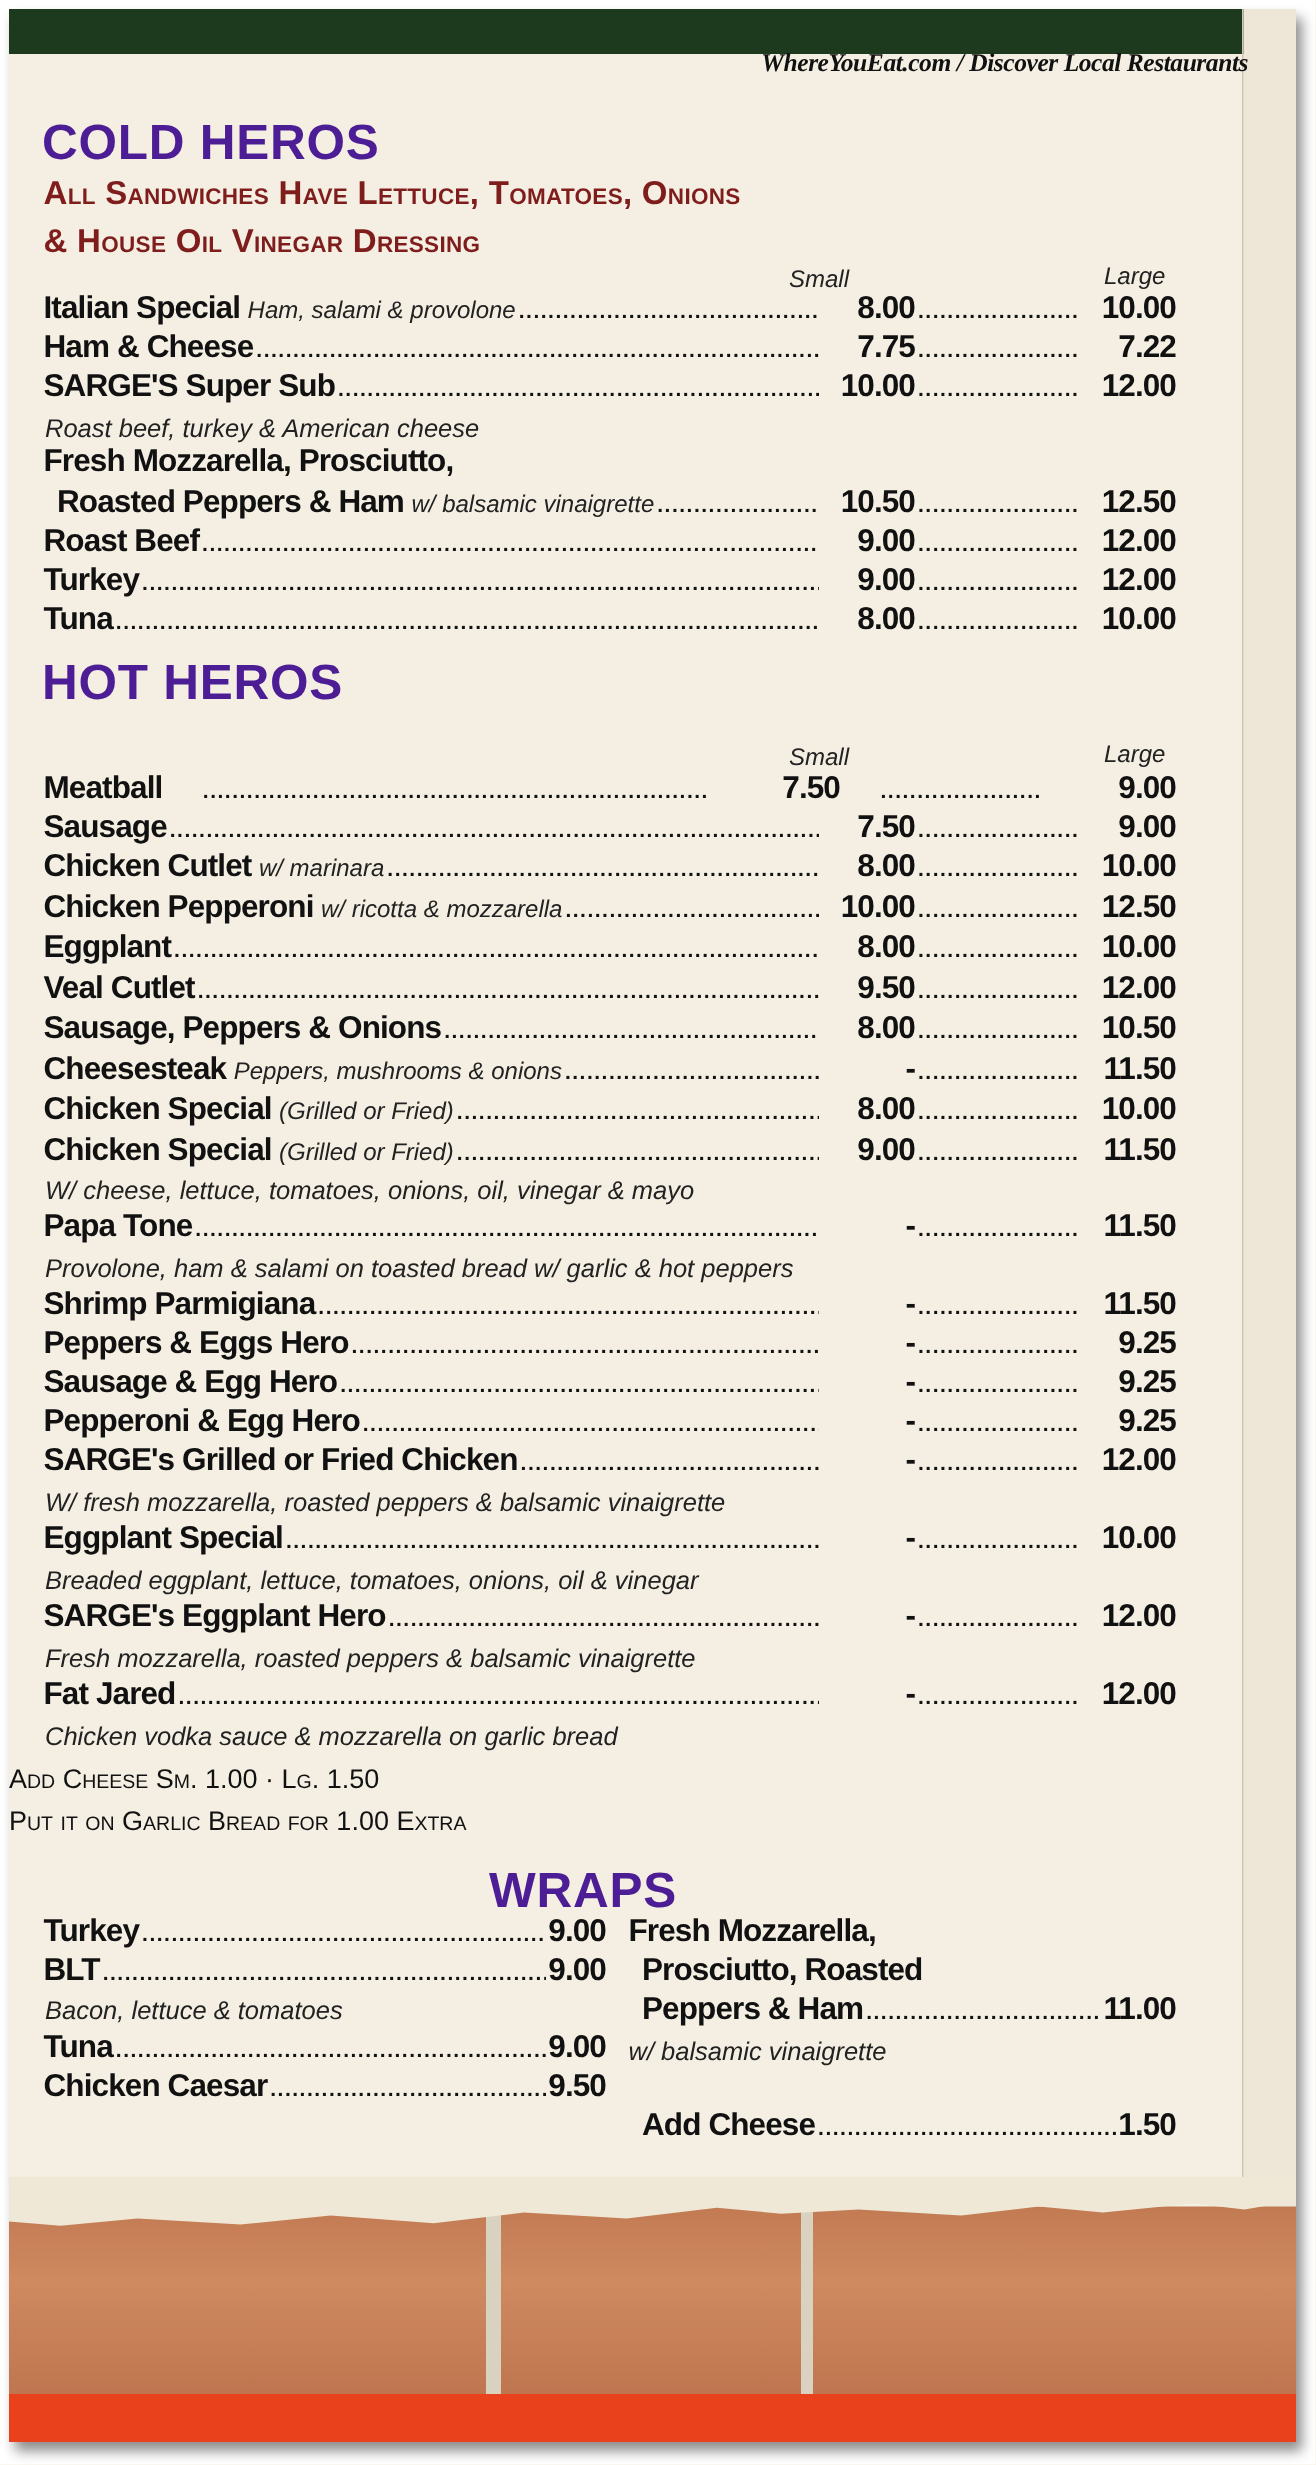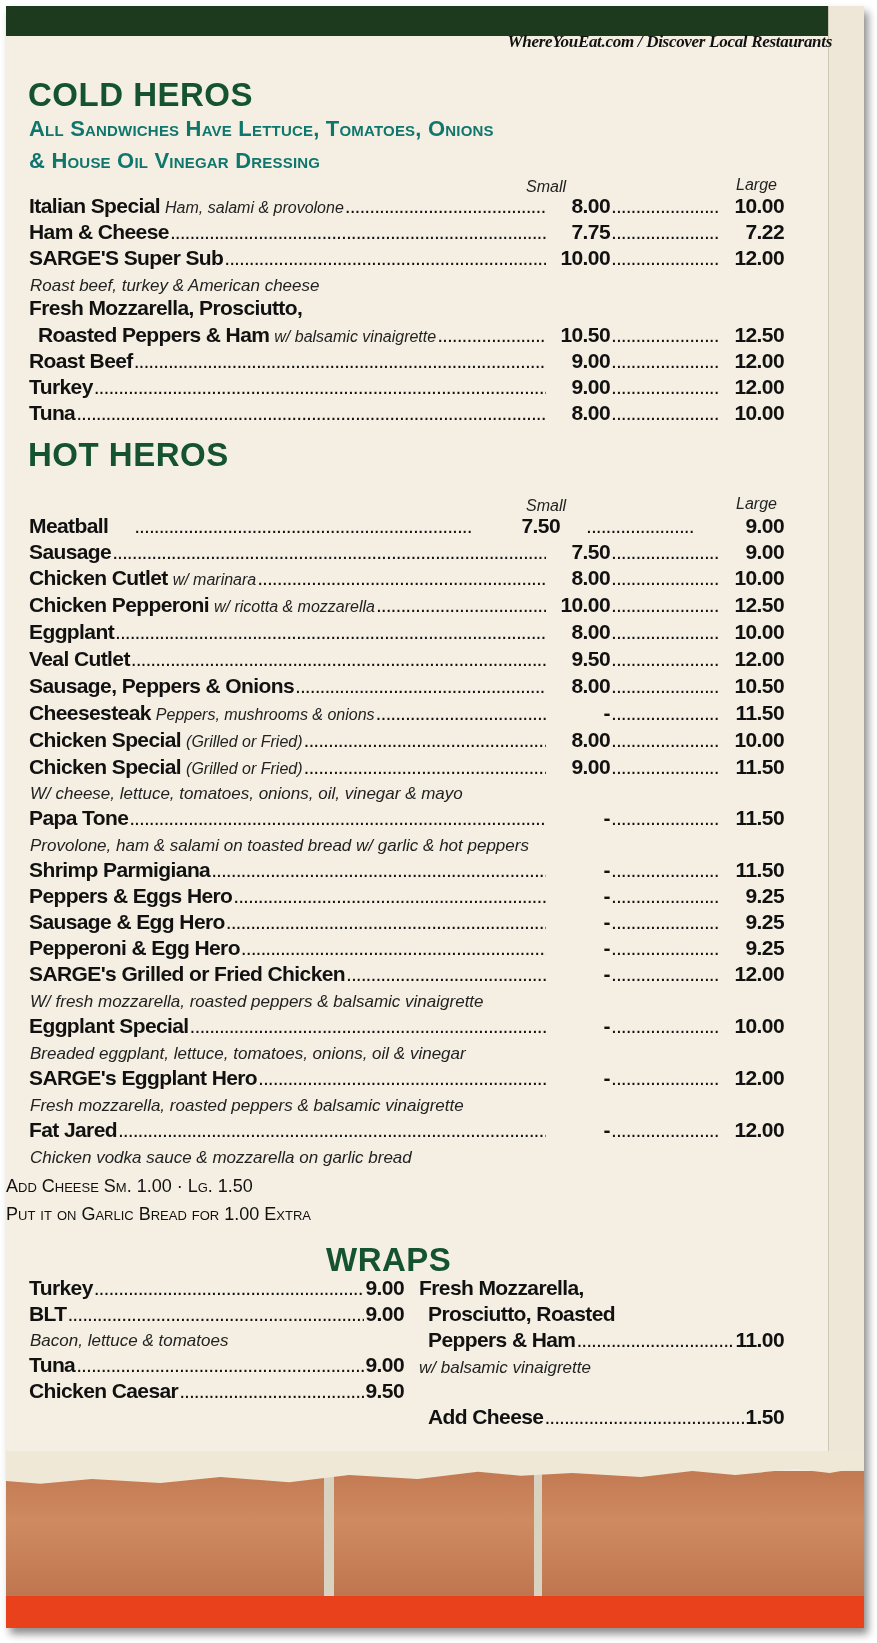--- a/index.html
+++ b/index.html
@@ -15,25 +15,25 @@
   }
   .green-bar { position:absolute; left:0; top:0; width:100%; height:30px; background:#1d3a1f; }
   .fold { position:absolute; left:822px; top:0; width:1px; height:1470px; background:#cfc7b6; }
   .right-shade { position:absolute; left:823px; top:0; width:35px; height:1470px; background:#eee7d8; }
   .watermark {
     position:absolute; right:32px; top:26px;
     font-family:"Liberation Serif", serif; font-style:italic; font-weight:bold;
     font-size:17px; color:#111; letter-spacing:-0.3px;
   }
   .section-title {
-    position:absolute; color:#14532d; font-weight:bold; font-size:33px; letter-spacing:0.5px;
+    position:absolute; color:#4c1d95; font-weight:bold; font-size:33px; letter-spacing:0.5px;
     font-family:"Liberation Sans", sans-serif;
   }
   .subhead {
-    position:absolute; left:23px; font-weight:bold; font-size:22px; color:#0f766e;
+    position:absolute; left:23px; font-weight:bold; font-size:22px; color:#7f1d1d;
     font-variant: small-caps; letter-spacing:0.2px;
     font-family:"Liberation Sans Narrow","Liberation Sans", sans-serif;
   }
   .colhead { position:absolute; font-style:italic; font-size:16px; color:#222; }
   .row {
     position:absolute; left:23px; width:755px; height:26px;
     display:flex; align-items:baseline; font-size:21px; color:#111; white-space:nowrap;
   }
   .row .name { font-weight:bold; letter-spacing:-0.6px; }
   .row .desc { font-style:italic; font-size:16px; margin-left:5px; color:#222; }

